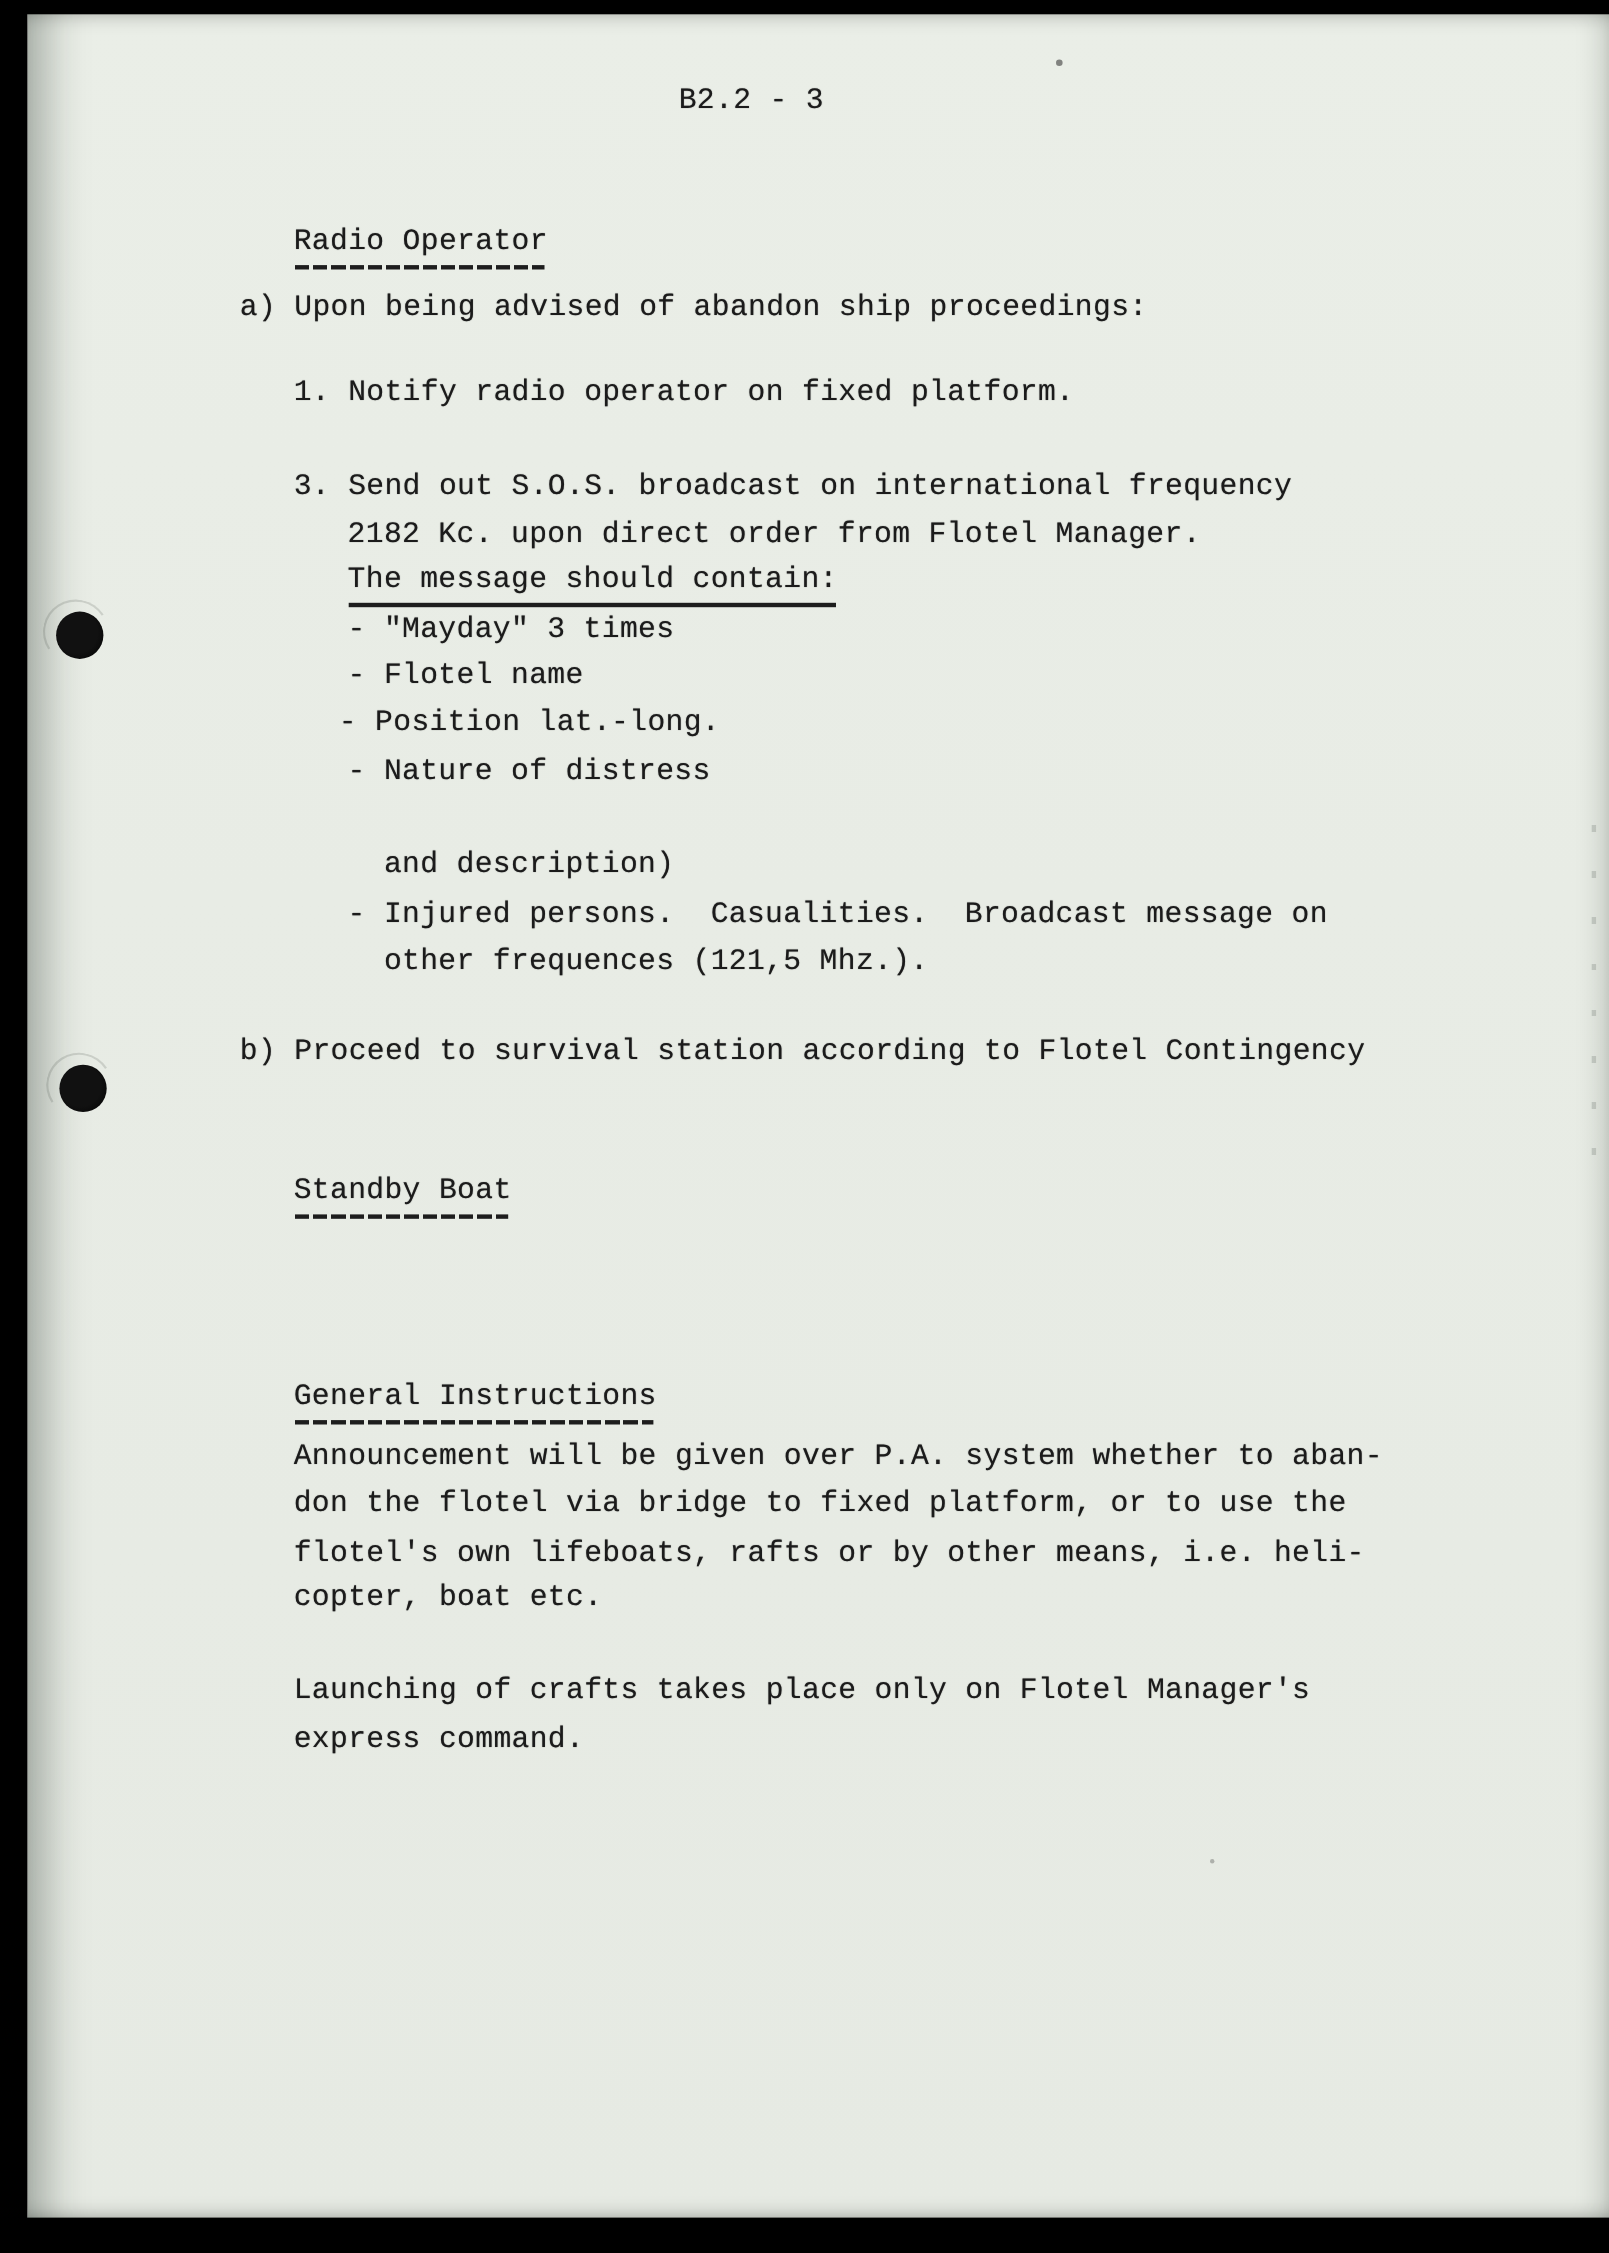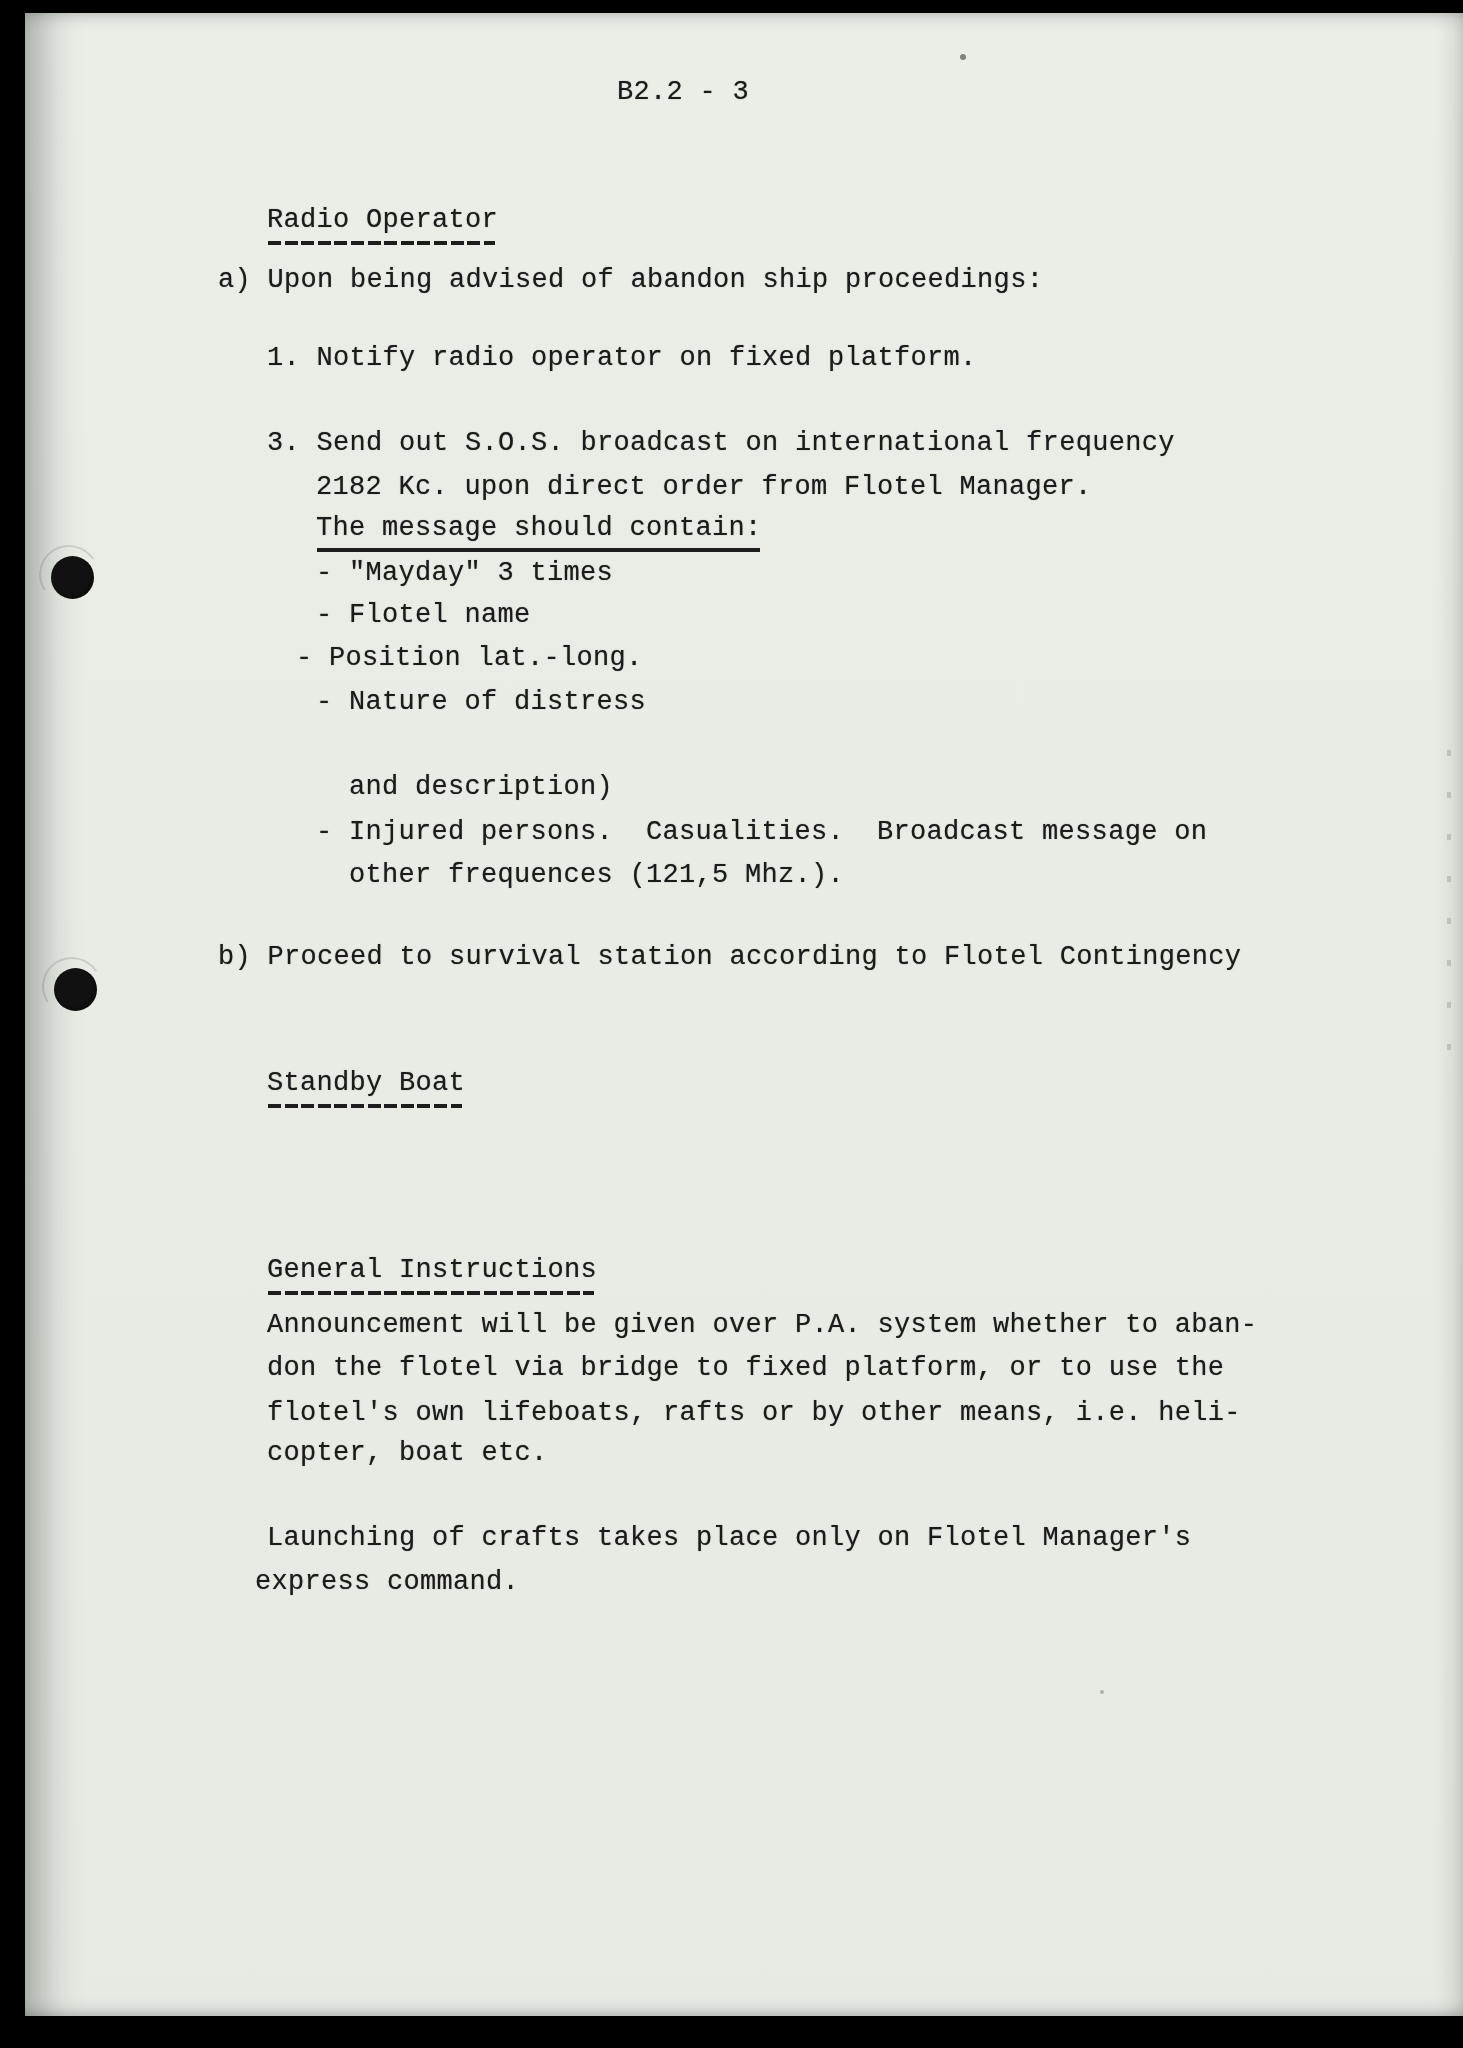--- a/index.html
+++ b/index.html
@@ -81,37 +81,37 @@
   <div class="line u-dashed" style="left:267px; top:204px">Radio Operator</div>
   <div class="line" style="left:218px; top:264px">a) Upon being advised of abandon ship proceedings:</div>
 
   <div class="line" style="left:267px; top:342px">1. Notify radio operator on fixed platform.</div>
   <div class="line" style="left:267px; top:427px">3. Send out S.O.S. broadcast on international frequency</div>
   <div class="line" style="left:316px; top:471px">2182 Kc. upon direct order from Flotel Manager.</div>
 
   <div class="line u-solid" style="left:316px; top:512px">The message should contain:</div>
   <div class="line" style="left:316px; top:557px">- "Mayday" 3 times</div>
   <div class="line" style="left:316px; top:599px">- Flotel name</div>
-  <div class="line" style="left:296px; top:642px">- Position lat.-long.</div>
+  <div class="line" style="left:308px; top:642px">- Position lat.-long.</div>
   <div class="line" style="left:316px; top:686px">- Nature of distress</div>
   <div class="line" style="left:349px; top:771px">and description)</div>
   <div class="line" style="left:316px; top:816px">- Injured persons.  Casualities.  Broadcast message on</div>
   <div class="line" style="left:349px; top:859px">other frequences (121,5 Mhz.).</div>
 
   <div class="line" style="left:218px; top:941px">b) Proceed to survival station according to Flotel Contingency</div>
 
   <div class="line u-dashed" style="left:267px; top:1067px">Standby Boat</div>
 
   <div class="line u-dashed" style="left:267px; top:1254px">General Instructions</div>
   <div class="line" style="left:267px; top:1309px">Announcement will be given over P.A. system whether to aban-</div>
   <div class="line" style="left:267px; top:1352px">don the flotel via bridge to fixed platform, or to use the</div>
   <div class="line" style="left:267px; top:1397px">flotel's own lifeboats, rafts or by other means, i.e. heli-</div>
   <div class="line" style="left:267px; top:1437px">copter, boat etc.</div>
   <div class="line" style="left:267px; top:1522px">Launching of crafts takes place only on Flotel Manager's</div>
-  <div class="line" style="left:255px; top:1566px">express command.</div>
+  <div class="line" style="left:267px; top:1566px">express command.</div>
 
   <div class="hole" style="left:51px; top:556px"></div>
   <div class="hole" style="left:54px; top:968px"></div>
 
   <div class="speck" style="left:960px; top:54px; width:6px; height:6px; opacity:.55"></div>
   <div class="speck" style="left:1100px; top:1690px; width:4px; height:4px; opacity:.3"></div>
   <div class="edge-marks"></div>
 </div>
 
 </body></html>

